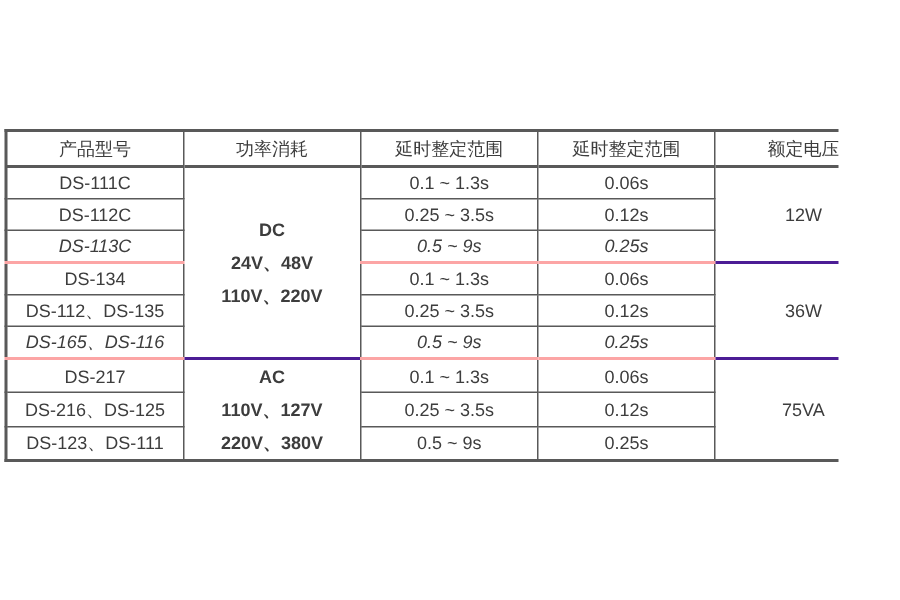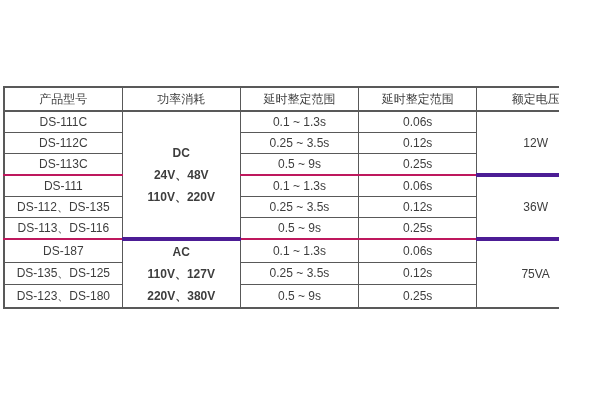--- a/index.html
+++ b/index.html
@@ -38,24 +38,25 @@
   }
   .spec-table thead th {
     height: 22px;
     border-bottom: 2px solid #595959;
   }
   .spec-table tbody td {
     height: 20px;
     text-align: center;
   }
   .spec-table tr.group-end td {
-    border-bottom: 2px solid #be185d;
+    border-bottom: 2px solid #fca5a5;
+    font-style: italic;
   }
   .spec-table td.group-start {
-    border-top: 4px solid #4c1d95;
+    border-top: 2px solid #4c1d95;
   }
   .spec-table td.voltage-cell div {
     line-height: 22px;
     font-weight: bold;
   }
 </style>
 </head>
 <body>
 
 <div class="page">
@@ -92,51 +93,51 @@
         <td>DS-112C</td>
         <td>0.25 ~ 3.5s</td>
         <td>0.12s</td>
       </tr>
       <tr class="group-end">
         <td>DS-113C</td>
         <td>0.5 ~ 9s</td>
         <td>0.25s</td>
       </tr>
       <tr>
-        <td>DS-111</td>
+        <td>DS-134</td>
         <td>0.1 ~ 1.3s</td>
         <td>0.06s</td>
         <td class="group-start" rowspan="3">36W</td>
       </tr>
       <tr>
         <td>DS-112、DS-135</td>
         <td>0.25 ~ 3.5s</td>
         <td>0.12s</td>
       </tr>
       <tr class="group-end">
-        <td>DS-113、DS-116</td>
+        <td>DS-165、DS-116</td>
         <td>0.5 ~ 9s</td>
         <td>0.25s</td>
       </tr>
       <tr>
-        <td>DS-187</td>
+        <td>DS-217</td>
         <td class="voltage-cell group-start" rowspan="3">
           <div>AC</div>
           <div>110V、127V</div>
           <div>220V、380V</div>
         </td>
         <td>0.1 ~ 1.3s</td>
         <td>0.06s</td>
         <td class="group-start" rowspan="3">75VA</td>
       </tr>
       <tr>
-        <td>DS-135、DS-125</td>
+        <td>DS-216、DS-125</td>
         <td>0.25 ~ 3.5s</td>
         <td>0.12s</td>
       </tr>
       <tr>
-        <td>DS-123、DS-180</td>
+        <td>DS-123、DS-111</td>
         <td>0.5 ~ 9s</td>
         <td>0.25s</td>
       </tr>
     </tbody>
   </table>
 </div>
 
 </body></html>

